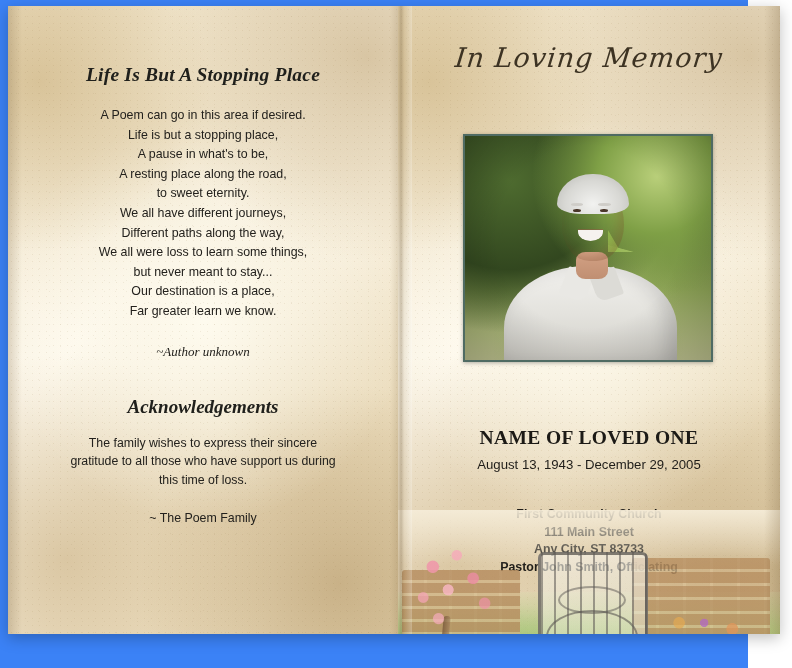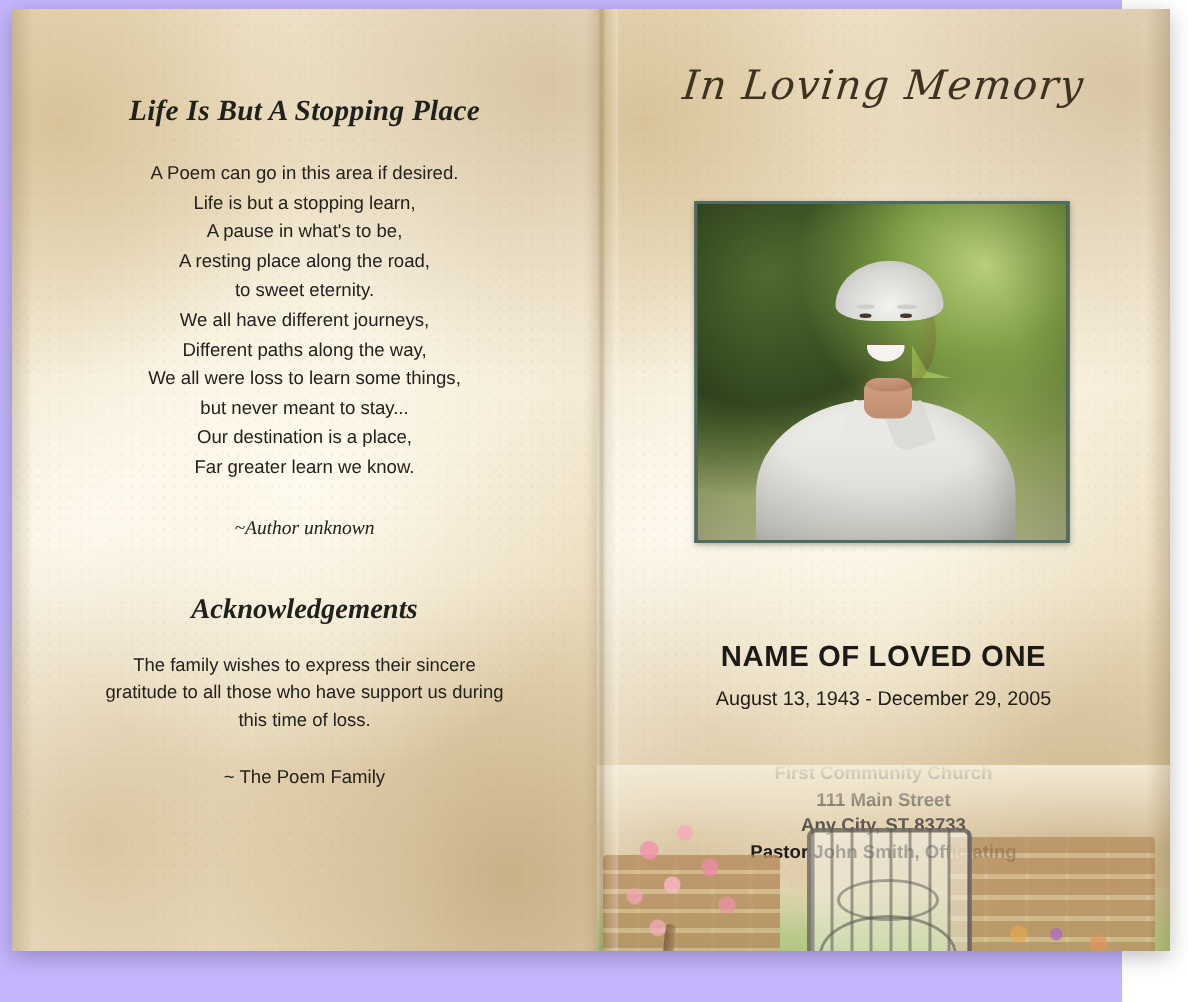--- a/index.html
+++ b/index.html
@@ -11,21 +11,21 @@
     width: 792px;
     height: 668px;
     overflow: hidden;
     font-family: "Liberation Sans", sans-serif;
   }
 
   #page {
     position: relative;
     width: 748px;
     height: 668px;
-    background: #c4b5fd;
+    background: #3b82f6;
   }
 
   
   .program {
     position: absolute;
     left: 8px;
     top: 6px;
     width: 772px;
     height: 628px;
     display: flex;
@@ -280,21 +280,21 @@
     border-radius: 0 0 60% 60% / 0 0 100% 100%;
     box-shadow: 0 -1px 0 rgba(150,90,70,0.5);
   }
   .photo-vig {
     position:absolute; inset:0;
     background: radial-gradient(ellipse at 50% 45%, rgba(0,0,0,0) 52%, rgba(0,0,0,0.22) 100%);
   }
 
   .deceased-name {
     text-align: center;
-    font-family: Liberation Sans, sans-serif;
+    font-family: Liberation Serif, serif;
     font-weight: bold;
     font-size: 19.5px;
     letter-spacing: 0.4px;
     color: #1c1a16;
     margin-top: 354px;
   }
   .deceased-dates {
     text-align: center;
     font-family: "Liberation Sans", sans-serif;
     font-size: 13.2px;
@@ -422,21 +422,21 @@
       <div class="paper-tex"></div>
       <div class="paper-speckle"></div>
       <div class="edge-left"></div>
 
       <div class="content">
 
         <div class="poem-title">Life Is But A Stopping Place</div>
 
         <div class="poem-body">
           <div>A Poem can go in this area if desired.</div>
-          <div>Life is but a stopping learn,</div>
+          <div>Life is but a stopping place,</div>
           <div>A pause in what's to be,</div>
           <div>A resting place along the road,</div>
           <div>to sweet eternity.</div>
           <div>We all have different journeys,</div>
           <div>Different paths along the way,</div>
           <div>We all were loss to learn some things,</div>
           <div>but never meant to stay...</div>
           <div>Our destination is a place,</div>
           <div>Far greater learn we know.</div>
         </div>

